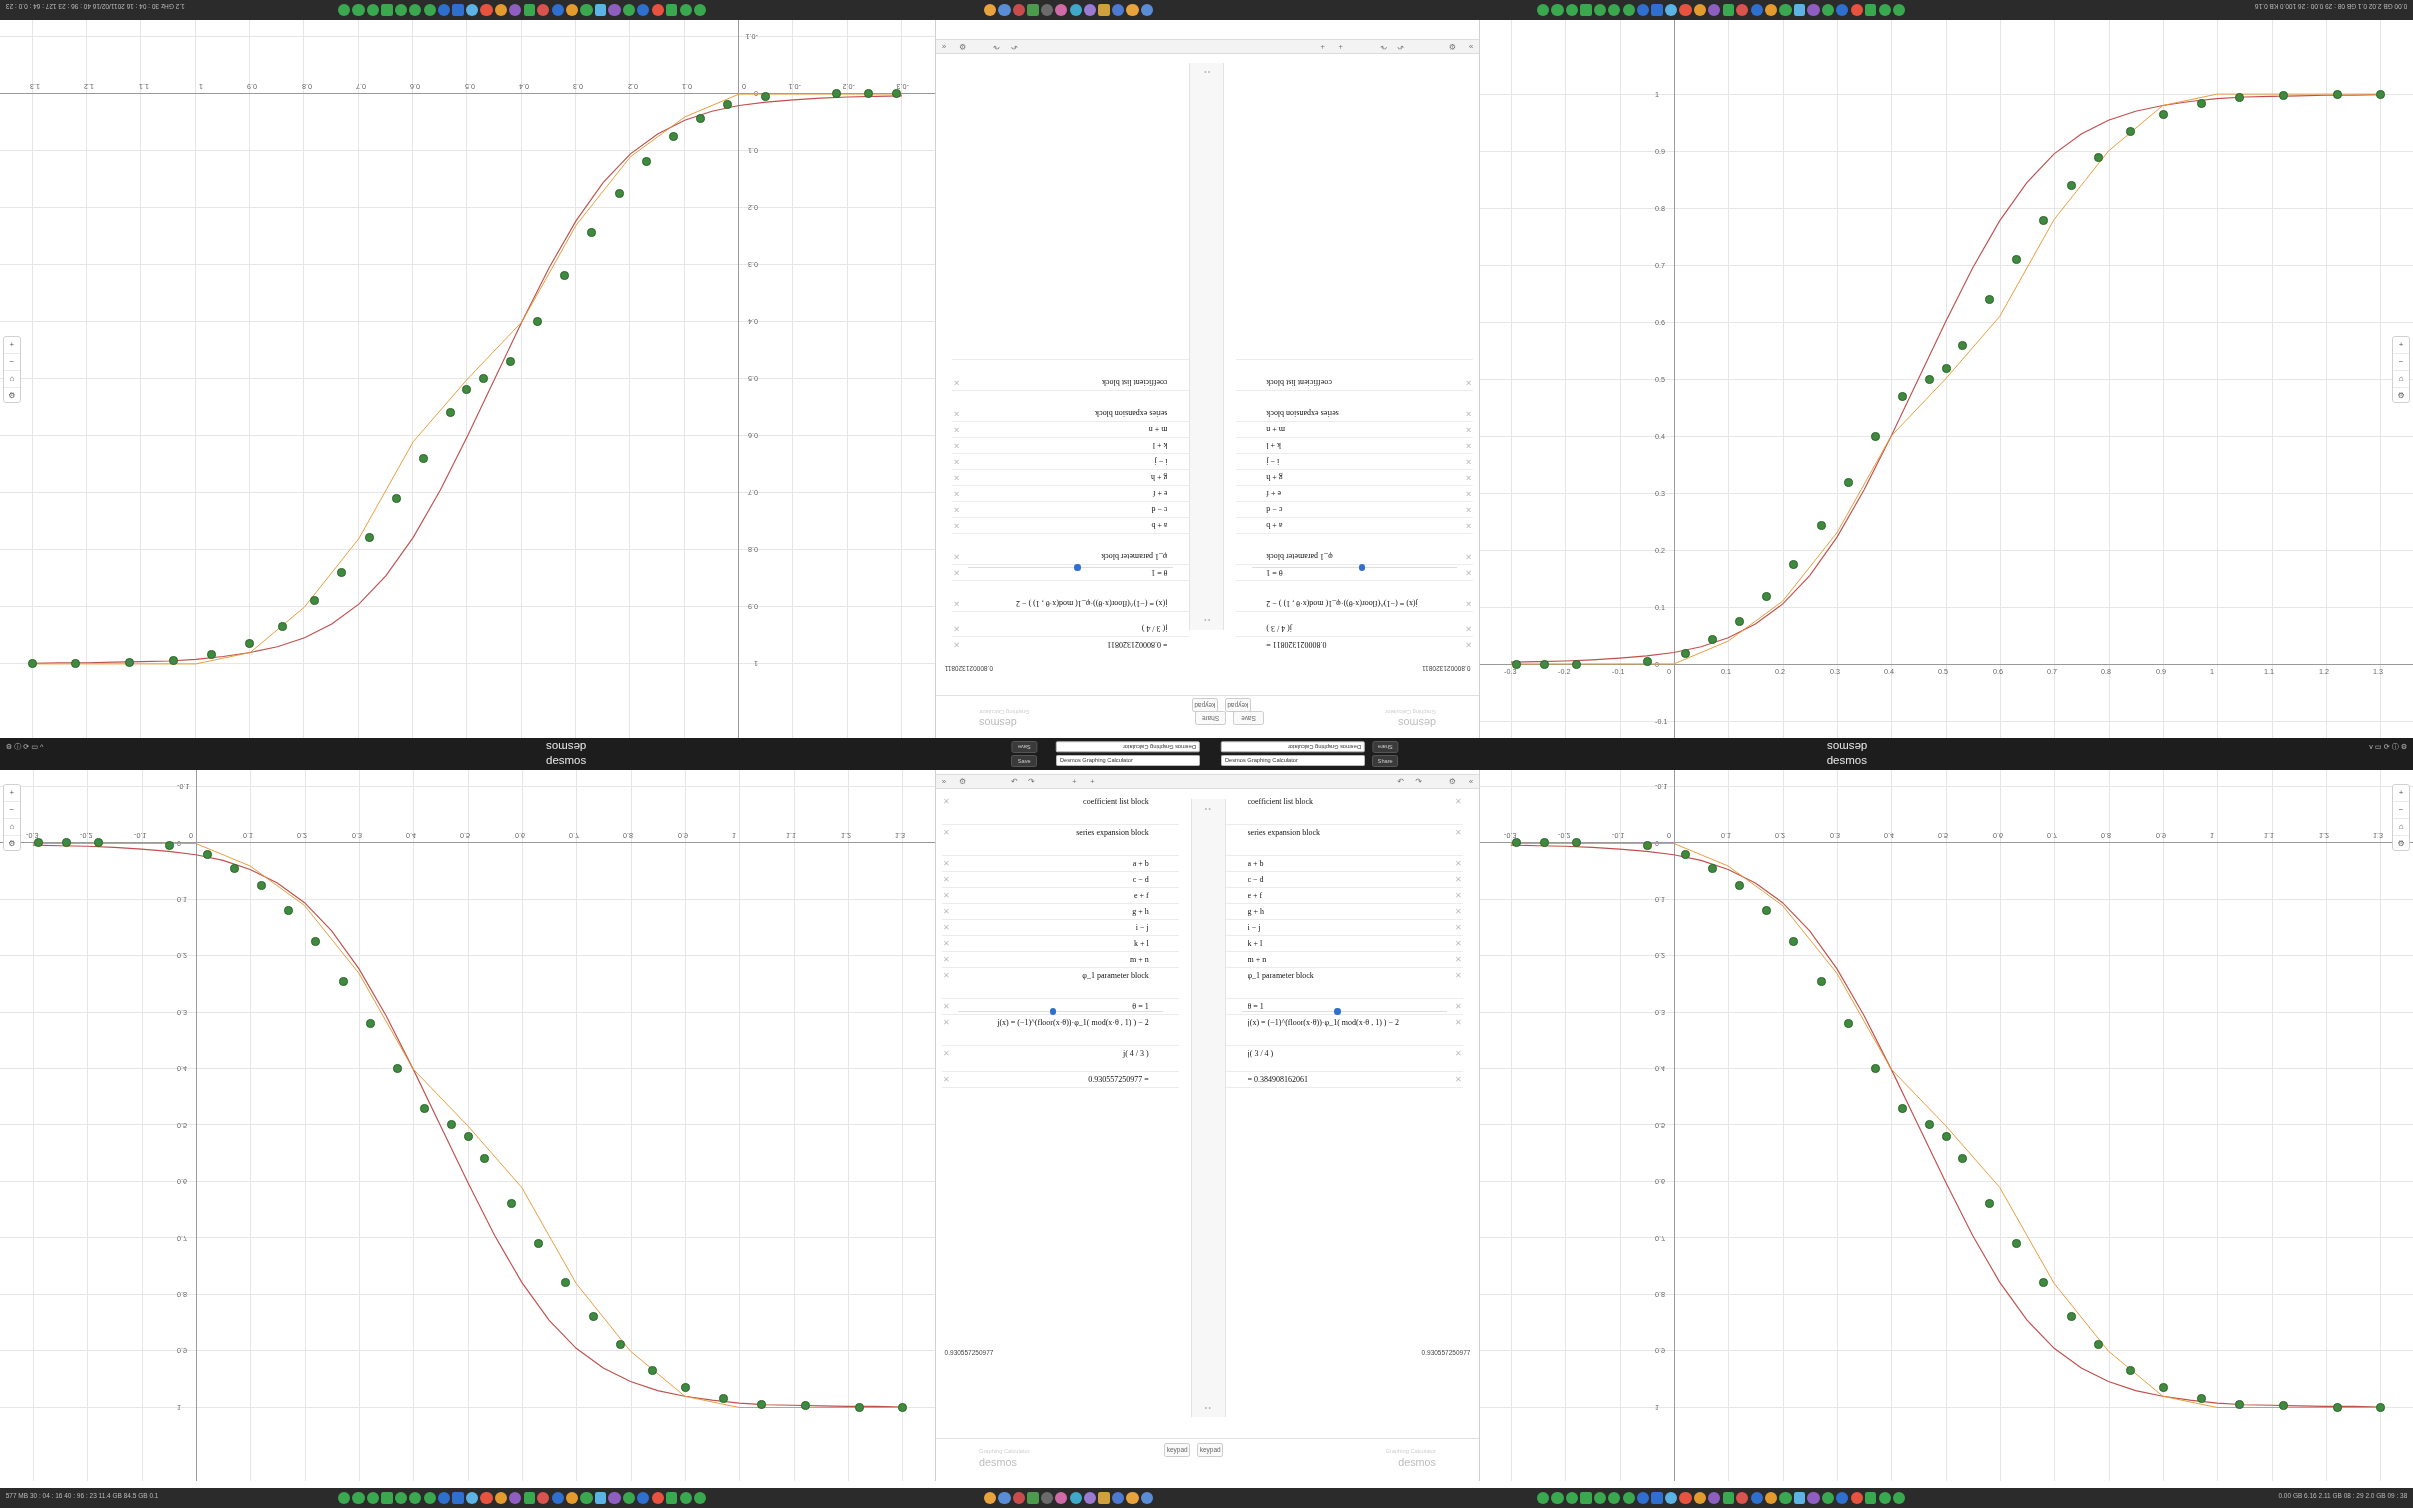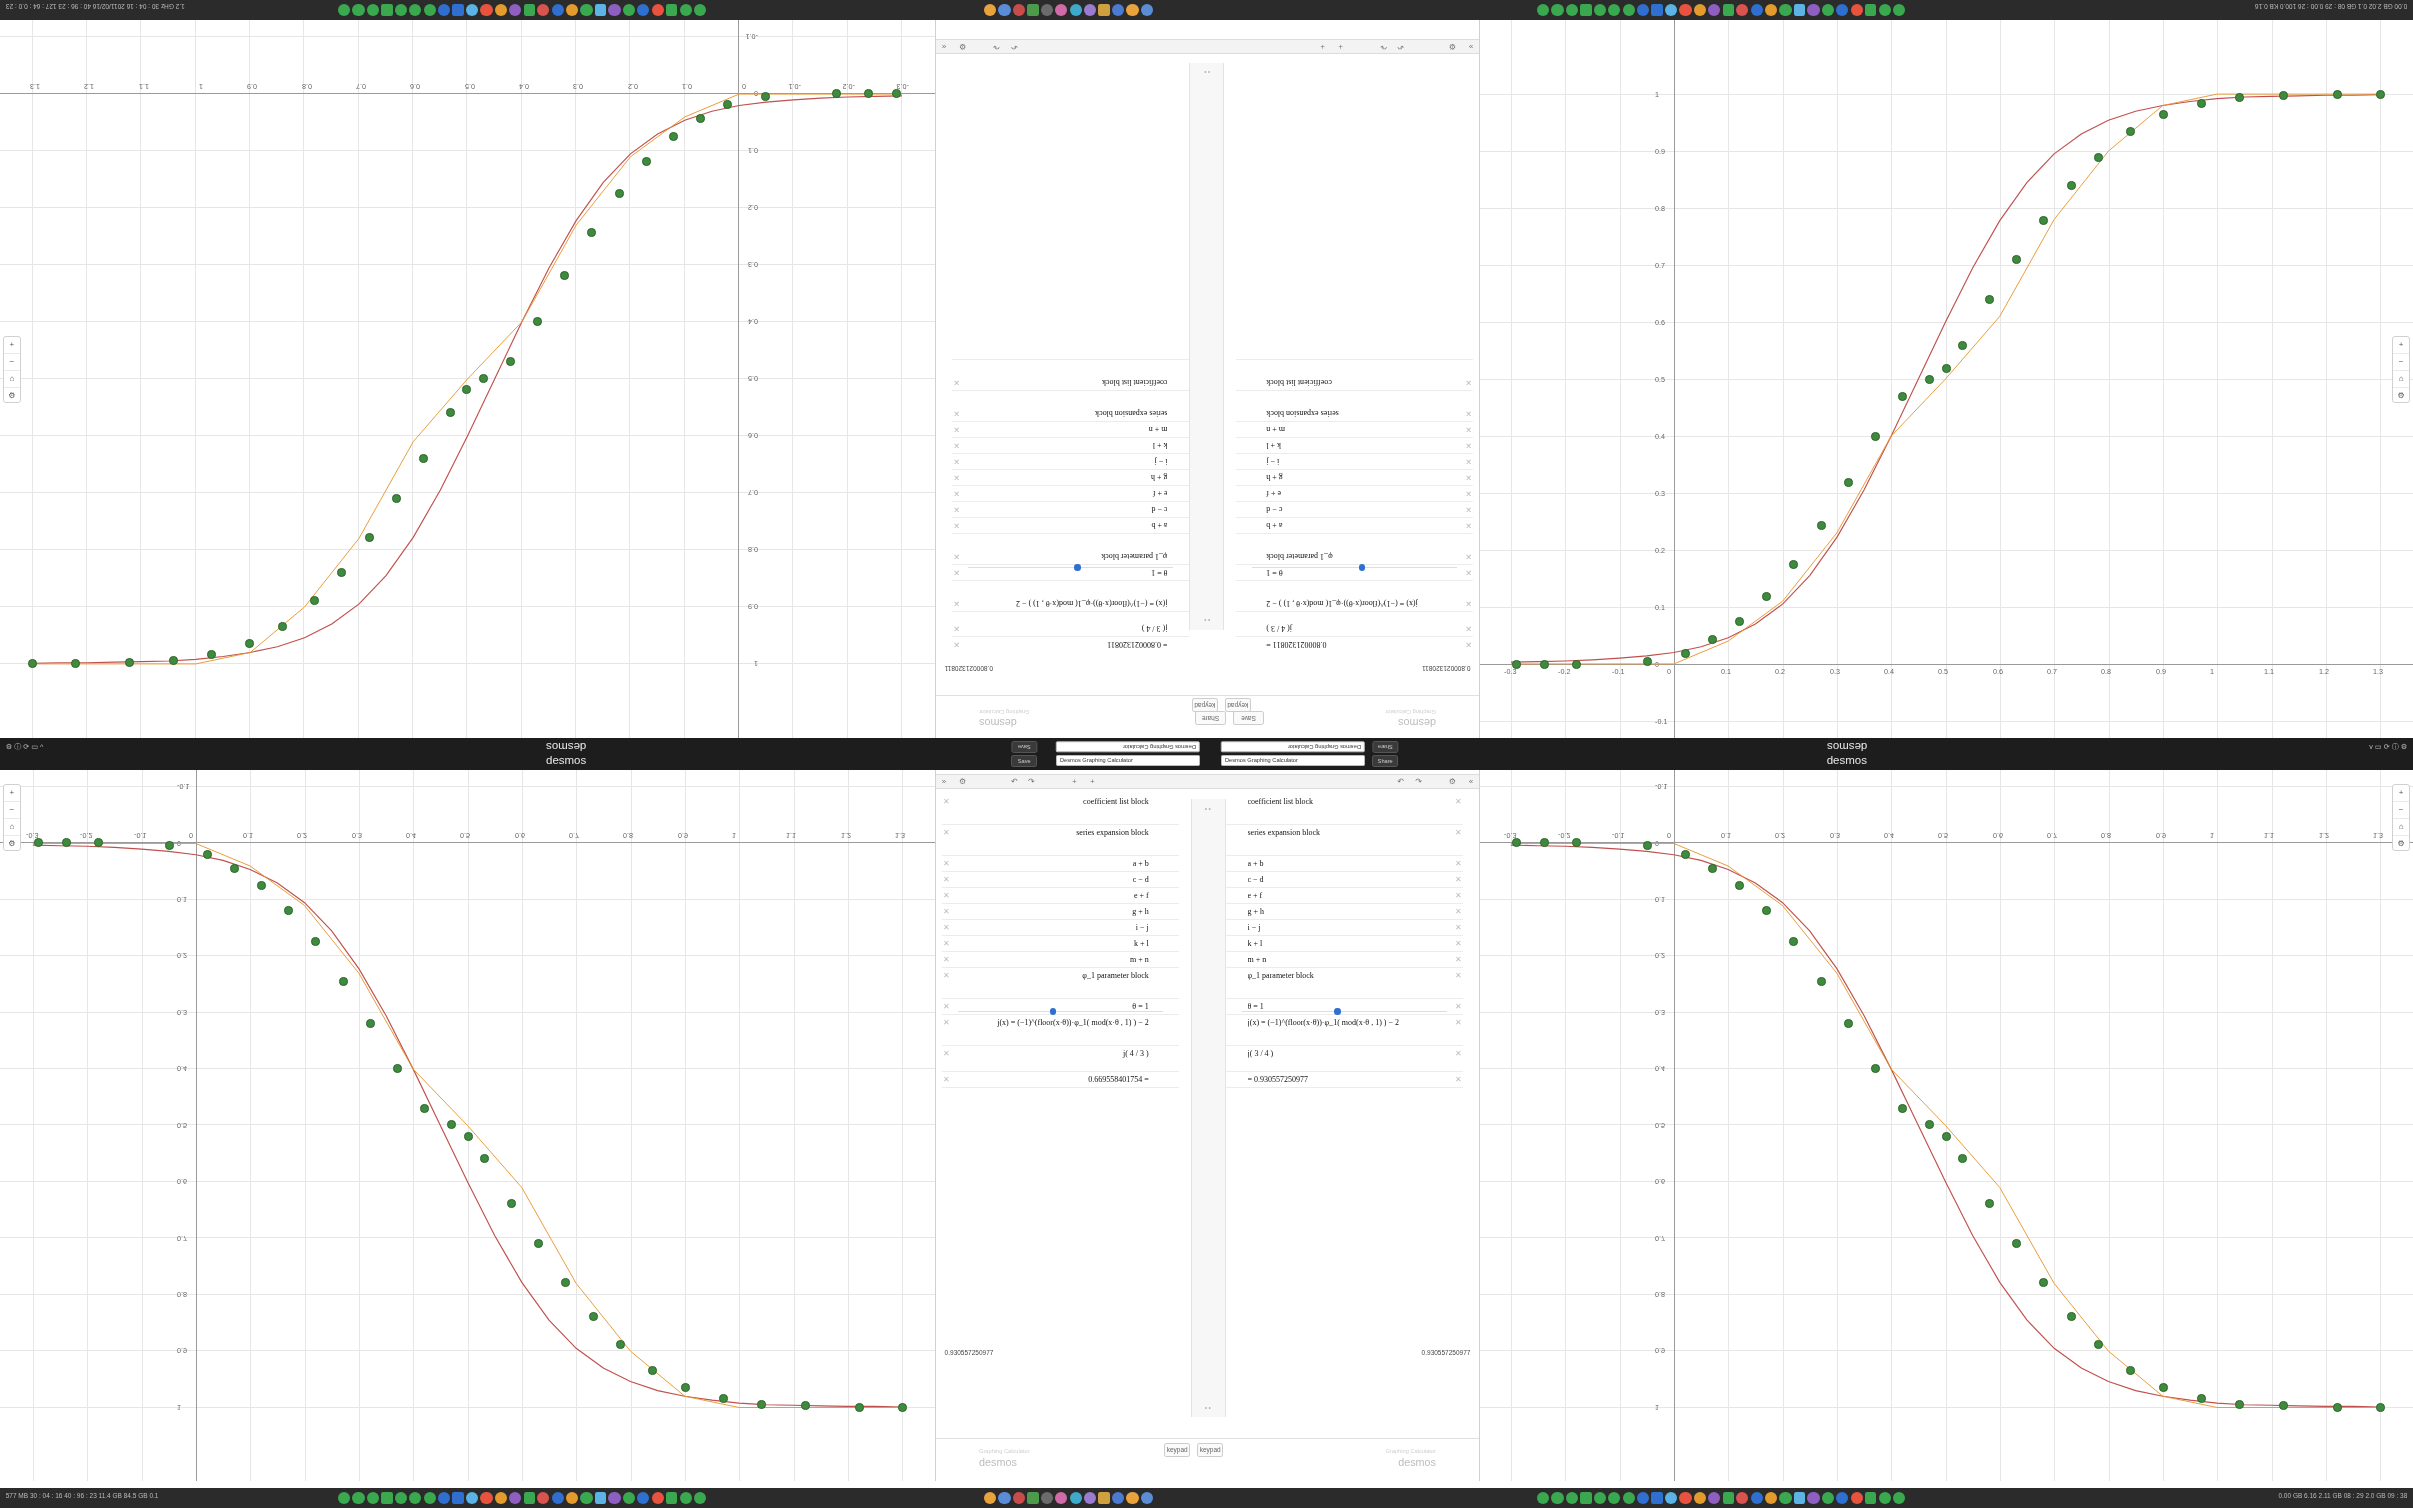--- a/index.html
+++ b/index.html
@@ -882,21 +882,21 @@
         <div class="expr-row" style="height: 30px;">
           <div class="expr-x" style="left: 1.4px; top: 2.9px;">✕</div>
           <div class="expr-body" style="left: 13px; top: 2.9px; width: 194px; text-align: right;">j(x) = (−1)^(floor(x·θ))·φ_1( mod(x·θ , 1) ) − 2</div>
         </div>
         <div class="expr-row" style="height: 24.4px;">
           <div class="expr-x" style="left: 1.4px; top: 2.9px;">✕</div>
           <div class="expr-body" style="left: 13px; top: 2.9px; width: 194px; text-align: right;">j( 4 / 3 )</div>
         </div>
         <div class="expr-row" style="height: 15px;">
           <div class="expr-x" style="left: 1.4px; top: 2.9px;">✕</div>
-          <div class="expr-body" style="left: 13px; top: 2.9px; width: 194px; text-align: right;">0.669558401754 =</div>
+          <div class="expr-body" style="left: 13px; top: 2.9px; width: 194px; text-align: right;">0.930557250977 =</div>
         </div>
       </div>
     <div class="expr-col" id="col-bot-right" style="left:290px;top:24.4px;">
         <div class="expr-row" style="height: 30px;">
           <div class="expr-x" style="right: 1.4px; top: 2.9px;">✕</div>
           <div class="expr-body" style="left: 21.5px; top: 2.9px; width: 194px; text-align: left;">coefficient list block</div>
         </div>
         <div class="expr-row" style="height: 30px;">
           <div class="expr-x" style="right: 1.4px; top: 2.9px;">✕</div>
           <div class="expr-body" style="left: 21.5px; top: 2.9px; width: 194px; text-align: left;">series expansion block</div>
@@ -942,21 +942,21 @@
         <div class="expr-row" style="height: 30px;">
           <div class="expr-x" style="right: 1.4px; top: 2.9px;">✕</div>
           <div class="expr-body" style="left: 21.5px; top: 2.9px; width: 194px; text-align: left;">j(x) = (−1)^(floor(x·θ))·φ_1( mod(x·θ , 1) ) − 2</div>
         </div>
         <div class="expr-row" style="height: 24.4px;">
           <div class="expr-x" style="right: 1.4px; top: 2.9px;">✕</div>
           <div class="expr-body" style="left: 21.5px; top: 2.9px; width: 194px; text-align: left;">j( 3 / 4 )</div>
         </div>
         <div class="expr-row" style="height: 15px;">
           <div class="expr-x" style="right: 1.4px; top: 2.9px;">✕</div>
-          <div class="expr-body" style="left: 21.5px; top: 2.9px; width: 194px; text-align: left;">= 0.930557250977</div>
+          <div class="expr-body" style="left: 21.5px; top: 2.9px; width: 194px; text-align: left;">= 0.384908162061</div>
         </div>
       </div>
 
     <div class="badge-res" style="left:8.6px;top:579px;">0.930557250977</div>
     <div class="badge-res" style="right:8.6px;top:579px;">0.930557250977</div>
 
     <div class="desmos-header" style="bottom:0;top:auto;border-bottom:none;border-top:0.7px solid #e0e0e0;">
       <div class="desmos-logo" style="left:43px;top:17px;">desmos</div>
       <div class="desmos-sub" style="left:43px;top:8.6px;">Graphing Calculator</div>
       <div class="desmos-logo" style="right:43px;top:17px;">desmos</div>

